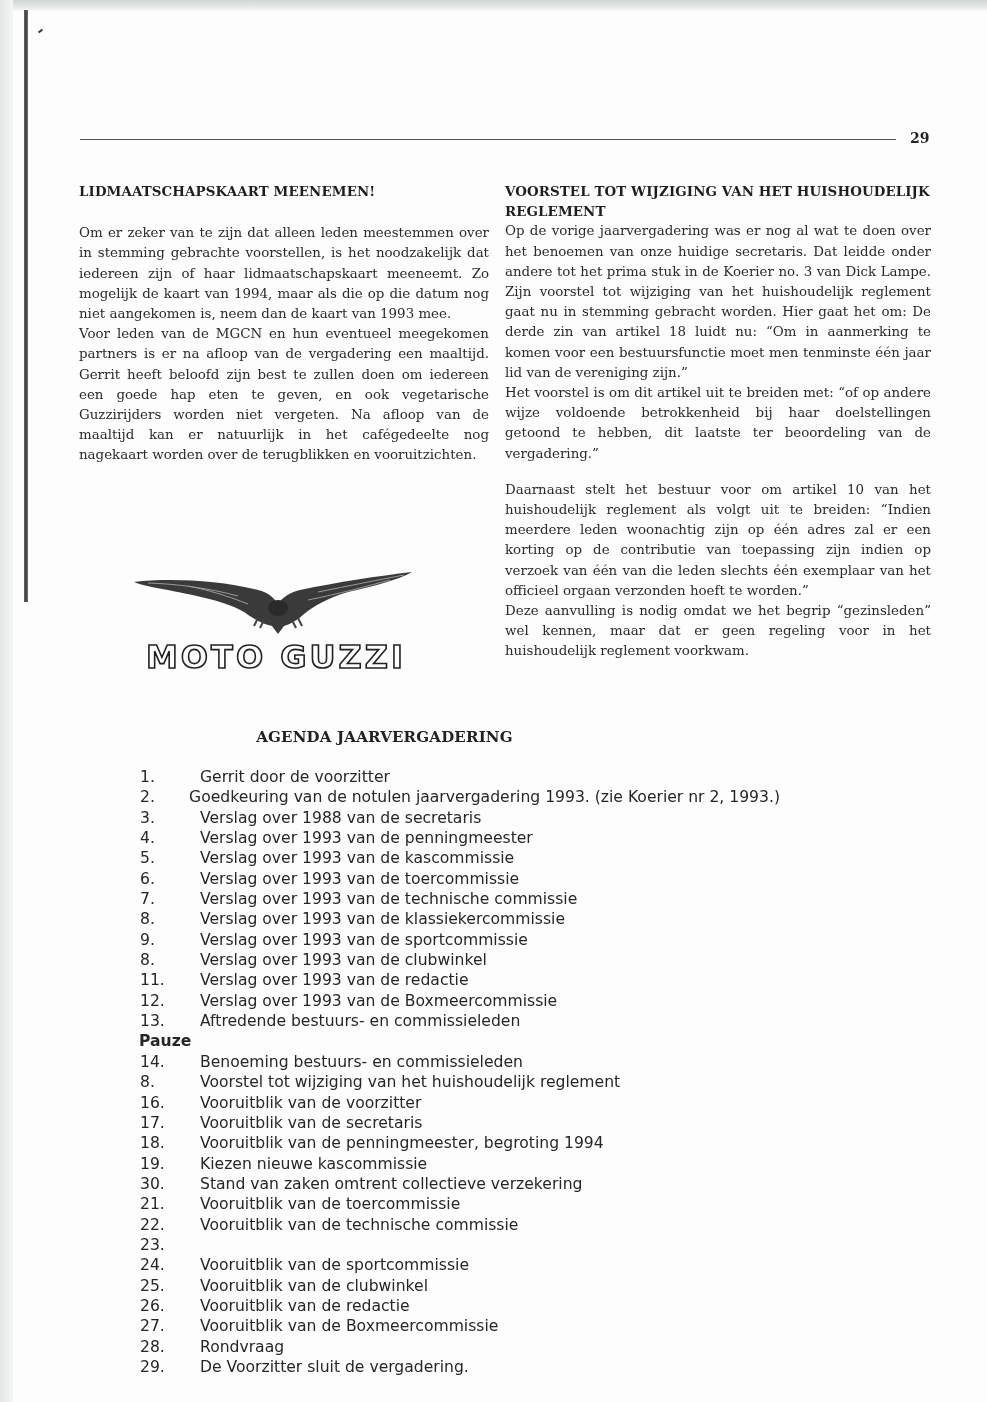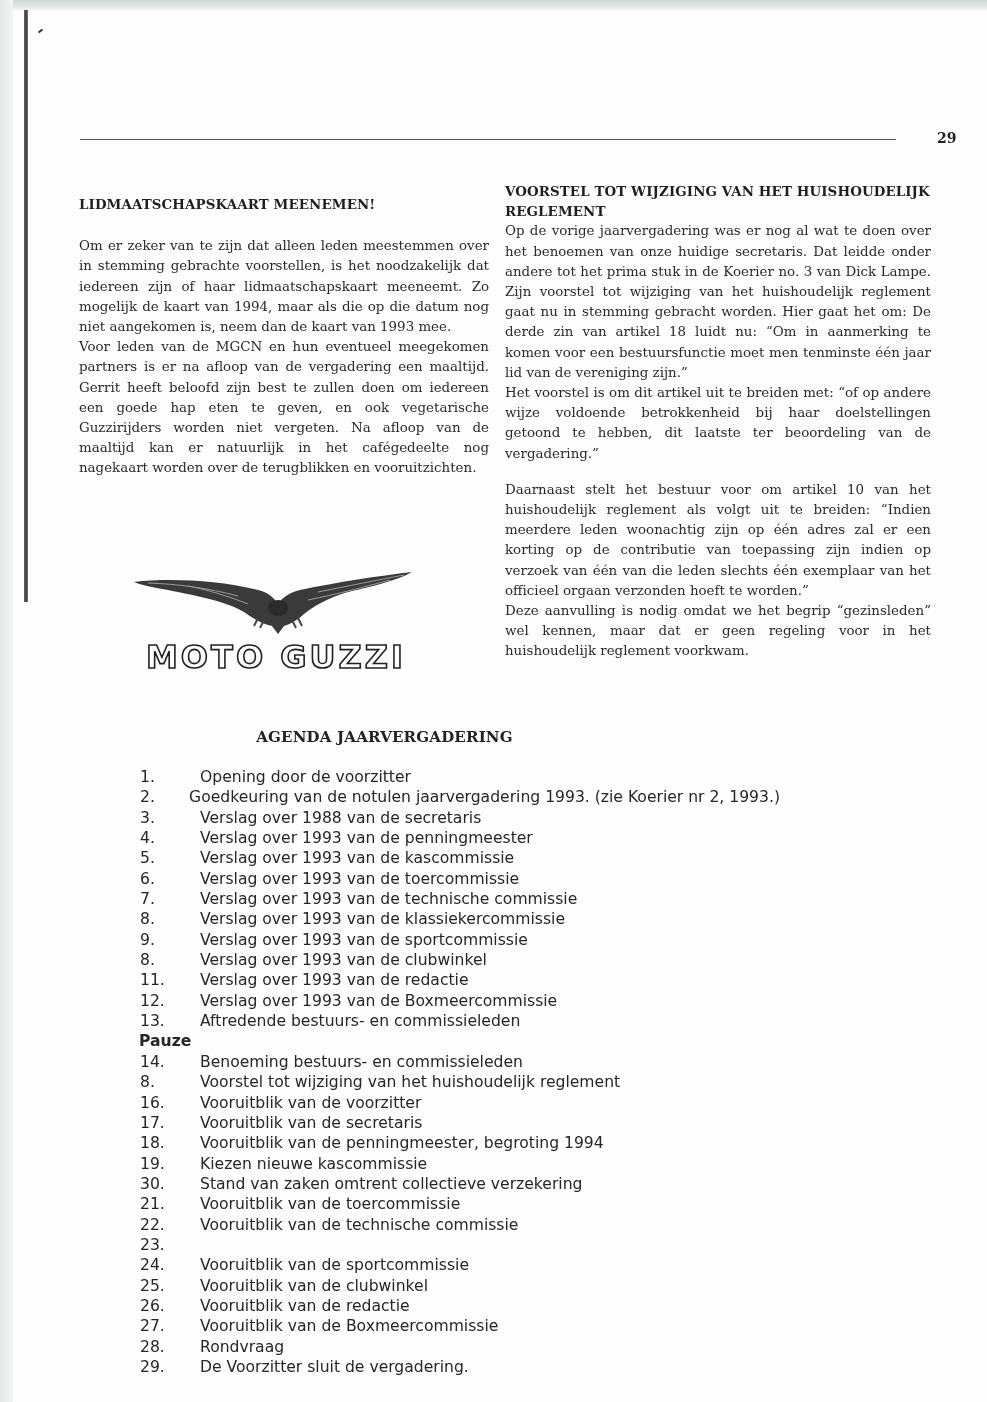--- a/index.html
+++ b/index.html
@@ -23,26 +23,26 @@
     }
     .speck {
       position: absolute; left: 38px; top: 30px; width: 5px; height: 2px;
       background: #333; transform: rotate(-40deg);
     }
     .header-rule {
       position: absolute; left: 80px; top: 139px; width: 816px; height: 1px;
       background: #555;
     }
     .page-number {
-      position: absolute; left: 937px; top: 130px;
+      position: absolute; left: 910px; top: 130px;
       font-family: "DejaVu Serif", serif; font-weight: bold; font-size: 14px;
       color: #222;
     }
     .col { position: absolute; font-size: 13.4px; line-height: 20.2px; }
-    .col-left { left: 79px; top: 181px; width: 410px; margin-top: 13px; }
+    .col-left { left: 79px; top: 181px; width: 410px; }
     .col-right { left: 505px; top: 181px; width: 426px; }
     .heading {
       font-weight: bold; font-size: 13.4px; letter-spacing: 0.1px; color: #1e1e1e;
     }
     .para { text-align: justify; margin: 0; }
     .gap { height: 16px; }
     .col-left .heading { margin-bottom: 22px; }
 
     .logo {
       position: absolute; left: 128px; top: 568px; width: 300px; height: 122px;
@@ -104,21 +104,21 @@
     <path d="M130 50 L126 58 M136 52 L132 60 M164 52 L168 60 M170 50 L174 58" stroke="#444" stroke-width="2"></path>
   </svg>
   <div class="logo-text">MOTO GUZZI</div>
 </div>
 
 <div class="agenda-title"><span>AGENDA JAARVERGADERING</span></div>
 
 <div class="agenda" id="agenda-list">
     <div class="agenda-row">
       <span class="agenda-num">1.</span>
-      <span class="agenda-text">Opening door de voorzitter</span>
+      <span class="agenda-text">Gerrit door de voorzitter</span>
     </div>
     <div class="agenda-row">
       <span class="agenda-num">2.</span>
       <span class="agenda-text">Goedkeuring van de notulen jaarvergadering 1993. (zie Koerier nr 2, 1993.)</span>
     </div>
     <div class="agenda-row">
       <span class="agenda-num">3.</span>
       <span class="agenda-text">Verslag over 1988 van de secretaris</span>
     </div>
     <div class="agenda-row">

